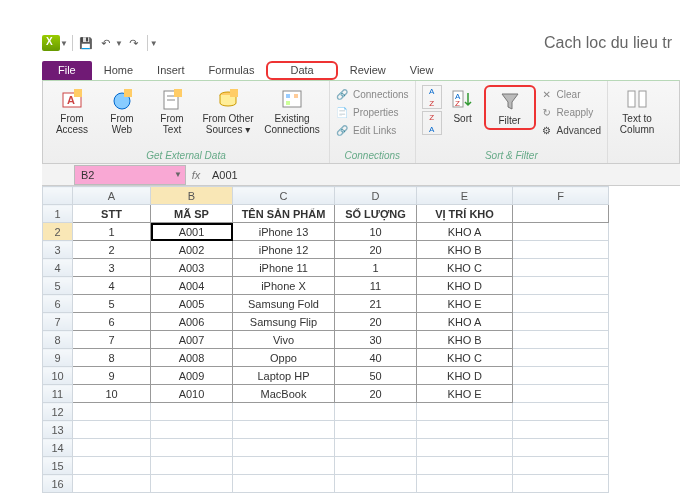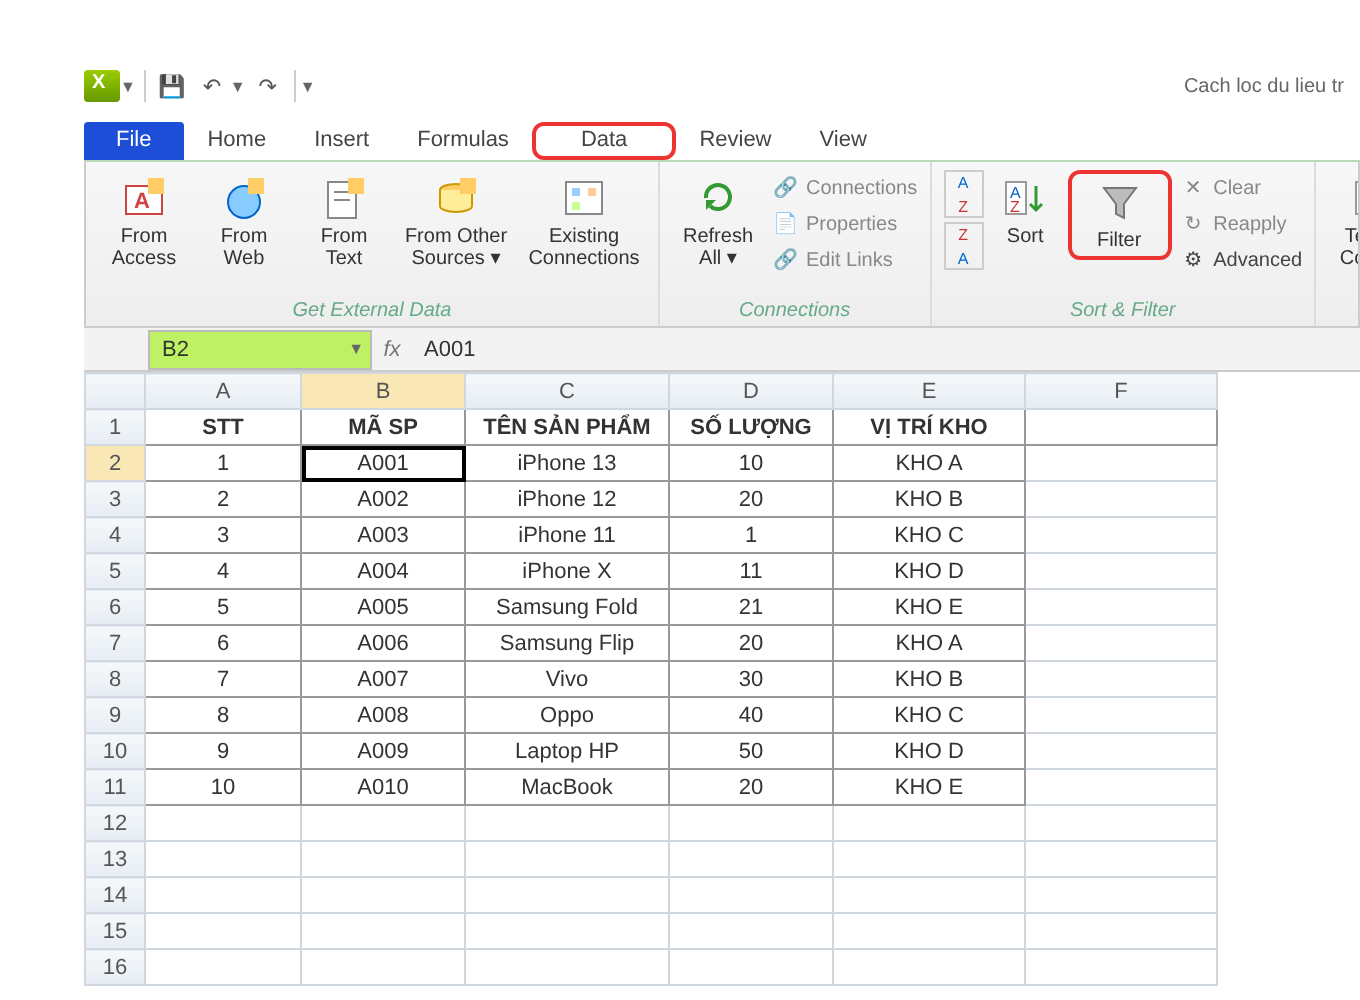--- a/index.html
+++ b/index.html
@@ -6,43 +6,43 @@
   body { width: 680px; height: 500px; background: #fff; overflow: hidden; font-size: 11px; color: #333; }
   .wrap { padding: 32px 0 0 42px; }
 
   
   .qat { display: flex; align-items: center; gap: 2px; height: 22px; }
   .qat .xl { width: 18px; height: 16px; background: linear-gradient(#9c0,#690); border-radius: 2px; position: relative; }
   .qat .xl::after { content:"X"; color:#fff; font-weight:bold; font-size:10px; position:absolute; left:4px; top:1px; }
   .qat .sep { width:1px; height:16px; background:#ccc; margin:0 2px; }
   .qat .qbtn { width:18px; height:18px; display:flex; align-items:center; justify-content:center; color:#555; }
   .qat .dd { font-size:8px; color:#666; margin-left:-2px; }
-  .doc-title { margin-left:auto; padding-right:8px; color:#666; font-size:10px; }
+  .doc-title { margin-left:auto; padding-right:8px; color:#666; font-size:16px; }
 
   
   .tabs { display:flex; align-items:flex-end; height:22px; margin-top:4px; gap:0; }
   .tab { padding:3px 12px 4px; font-size:11px; color:#444; cursor:pointer; }
-  .tab.file { background:#1d4ed8; color:#fff; border-radius:2px 2px 0 0; padding:3px 16px 4px; }
+  .tab.file { background:#701a75; color:#fff; border-radius:2px 2px 0 0; padding:3px 16px 4px; }
   .tab.hl { border:2px solid #e33; border-radius:6px; padding:1px 22px 2px; color:#444; }
 
   
   .ribbon { background:linear-gradient(#f7f7f7,#eee); border:1px solid #ccc; border-top:1px solid #b8d8b8; height:84px; display:flex; overflow:hidden; }
   .grp { border-right:1px solid #ddd; padding:4px 6px 2px; display:flex; flex-direction:column; }
   .grp-body { flex:1; display:flex; align-items:flex-start; gap:4px; }
   .grp-label { text-align:center; font-size:10px; color:#6a8; padding-top:1px;font-style:italic; }
   .bigbtn { display:flex; flex-direction:column; align-items:center; width:46px; font-size:10px; text-align:center; line-height:1.1; gap:2px; padding-top:2px; }
   .bigbtn .ico { width:24px; height:24px; display:flex; align-items:center; justify-content:center; }
   .bigbtn.hl { border:2px solid #e33; border-radius:6px; padding:2px; }
   .smallrow { display:flex; align-items:center; gap:3px; font-size:10px; color:#888; height:18px; }
   .smallrow .sico { width:14px; height:14px; display:flex; align-items:center; justify-content:center; }
   .smallcol { display:flex; flex-direction:column; justify-content:center; }
 
   
   .fbar { display:flex; align-items:center; height:22px; border-bottom:1px solid #ccc; background:#f3f3f3; }
-  .namebox { width:112px; height:20px; border:1px solid #bbb; background:#bef264; display:flex; align-items:center; padding:0 6px; margin:1px 0 1px 32px; font-size:11px; position:relative; }
+  .namebox { width:112px; height:20px; border:1px solid #bbb; background:#f9a8d4; display:flex; align-items:center; padding:0 6px; margin:1px 0 1px 32px; font-size:11px; position:relative; }
   .namebox .dd2 { position:absolute; right:3px; font-size:8px; color:#666; }
   .fx { width:20px; text-align:center; color:#777; font-style:italic; }
   .formula { flex:1; padding:0 6px; }
 
   
   .grid-wrap { display:flex; }
   .grid { border-collapse:collapse; table-layout:fixed; }
   .grid th, .grid td { border:1px solid #d0d7de; height:18px; font-size:11px; text-align:center; padding:0 2px; overflow:hidden; white-space:nowrap; }
   .grid th { background:linear-gradient(#f5f8fb,#e6edf3); font-weight:normal; color:#555; }
   .grid th.rowh { width:30px; }
@@ -142,30 +142,20 @@
             </span>
           <span style="white-space:pre-line">Existing
 Connections</span>
         </div>
       </div>
       <div class="grp-label">Get External Data</div>
     </div>
 
     <div class="grp">
       <div class="grp-body">
-        <div class="bigbtn">
-          <span class="ico">
-              <svg width="24" height="24">
-                <path d="M6 12a6 6 0 1 1 2 4" fill="none" stroke="#393" stroke-width="2"></path>
-                <path d="M6 18l0-5 5 0z" fill="#393"></path>
-              </svg>
-            </span>
-          <span style="white-space:pre-line">Refresh
-All ▾</span>
-        </div>
         <div class="smallcol">
           <div class="smallrow">
               <span class="sico">🔗</span>
               <span>Connections</span>
             </div>
           <div class="smallrow">
               <span class="sico">📄</span>
               <span>Properties</span>
             </div>
           <div class="smallrow">

